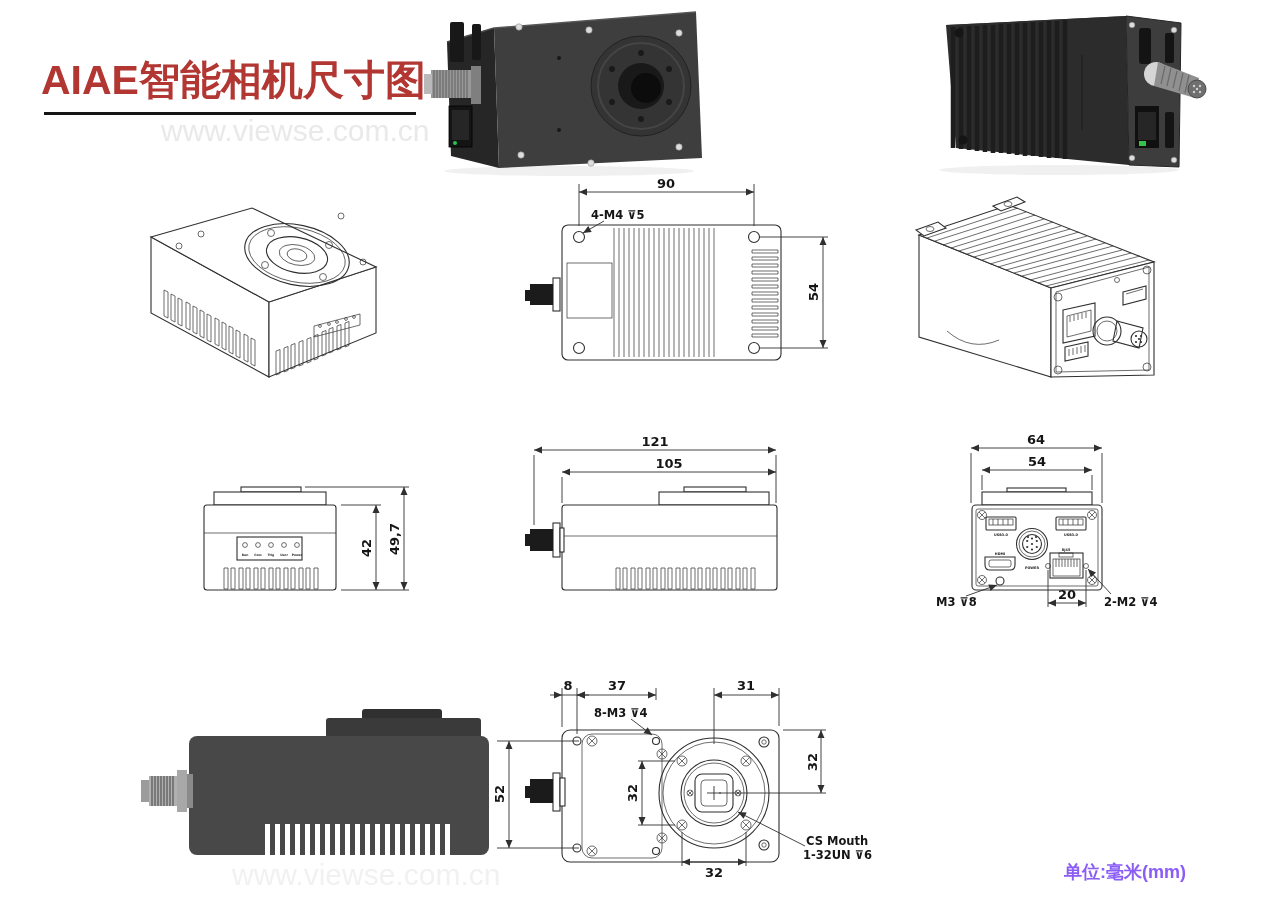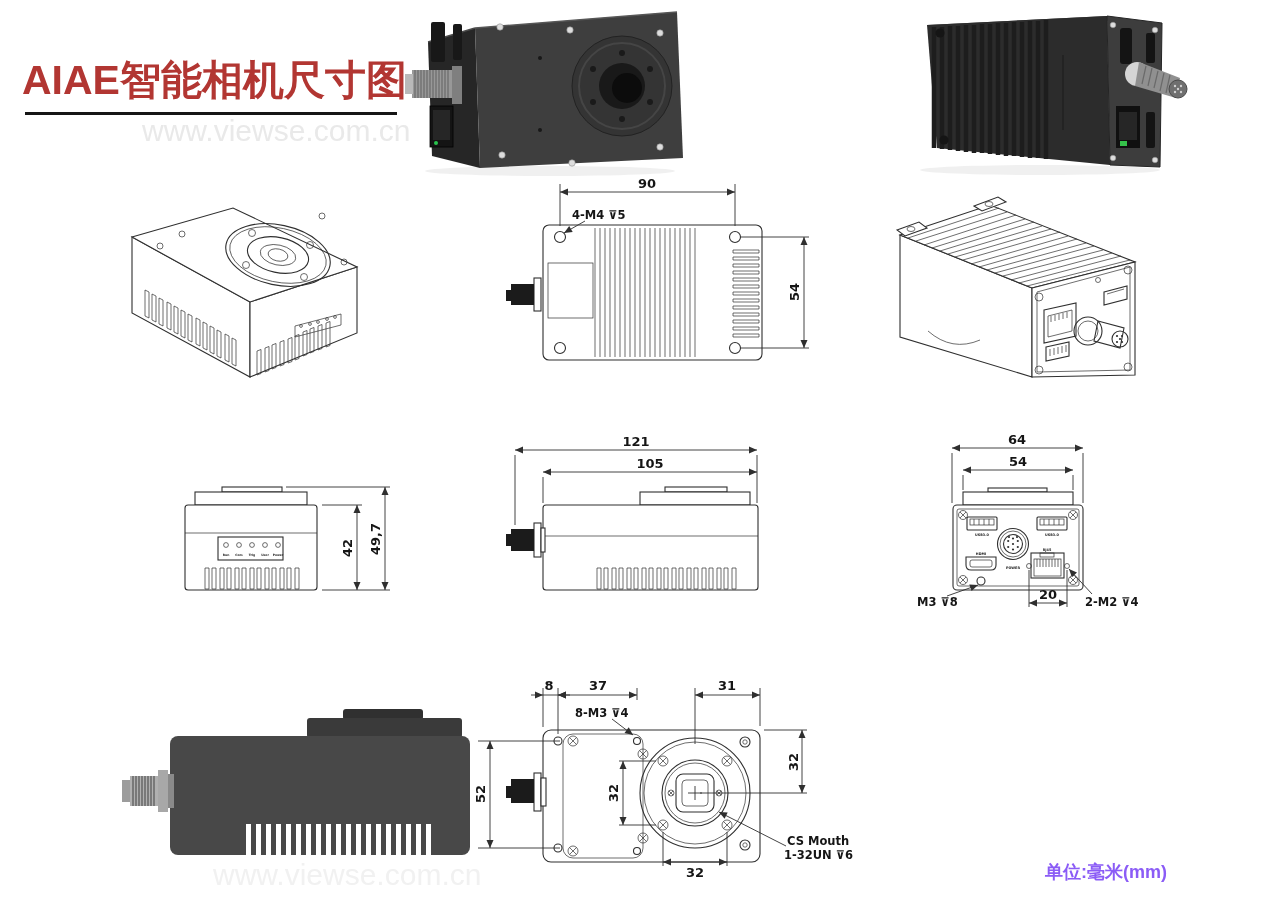--- a/index.html
+++ b/index.html
@@ -1,17 +1,17 @@
 <!DOCTYPE html>
 <html><head>
 <meta charset="utf-8">
 <style>
   html,body{margin:0;padding:0;background:#fff;}
   #stage{position:relative;width:1243px;height:903px;background:#fff;overflow:hidden;
-         font-family:"Liberation Sans","DejaVu Sans",sans-serif;}
+         font-family:"Liberation Sans","DejaVu Sans",sans-serif;margin-left:19px;}
   .title{position:absolute;left:22px;top:53px;font-size:41px;font-weight:700;color:#b23632;white-space:nowrap;}
   .title-rule{position:absolute;left:25px;top:112px;width:372px;height:3px;background:#151515;}
   .wm{position:absolute;font-size:30px;font-weight:400;color:#e9e9e9;white-space:nowrap;user-select:none;text-align:center;}
   .wm.top{left:142px;top:114px;}
   .wm.bottom{left:213px;top:858px;color:#f1f1f1;}
   .unit{position:absolute;left:1045px;top:860px;font-size:18px;font-weight:600;color:#8b5cf6;white-space:nowrap;}
   svg text{user-select:none;}
   .o{fill:#fff;stroke:#2f2f2f;stroke-width:1.1;}
   .s{fill:none;stroke:#2f2f2f;stroke-width:1.1;}
   .t{fill:none;stroke:#2f2f2f;stroke-width:.7;}

